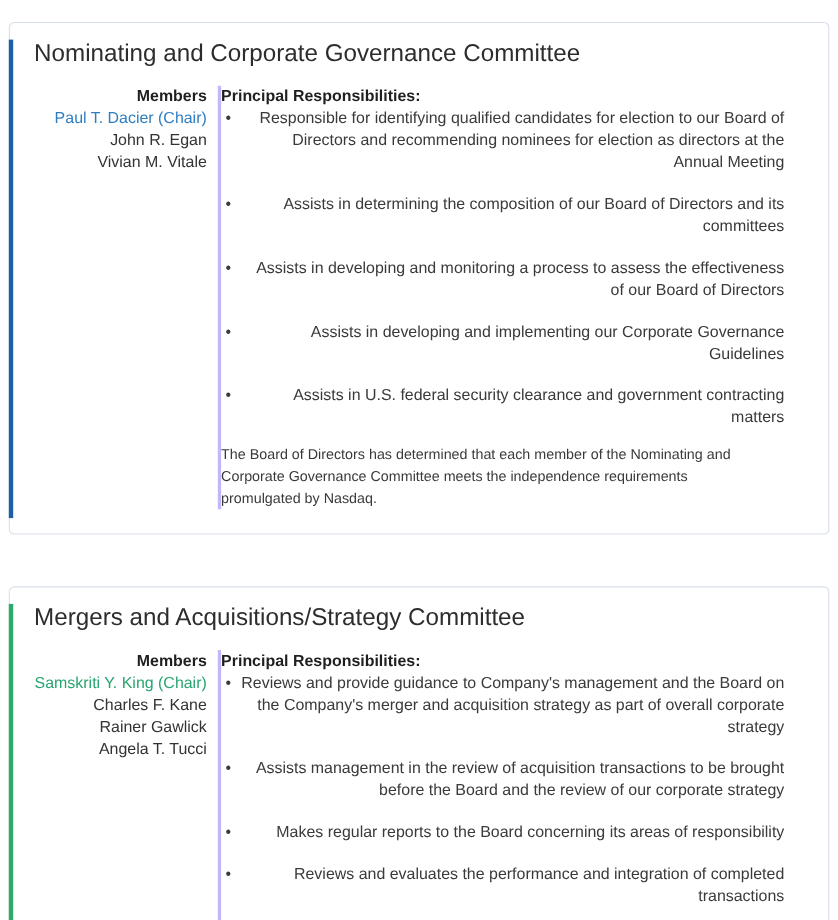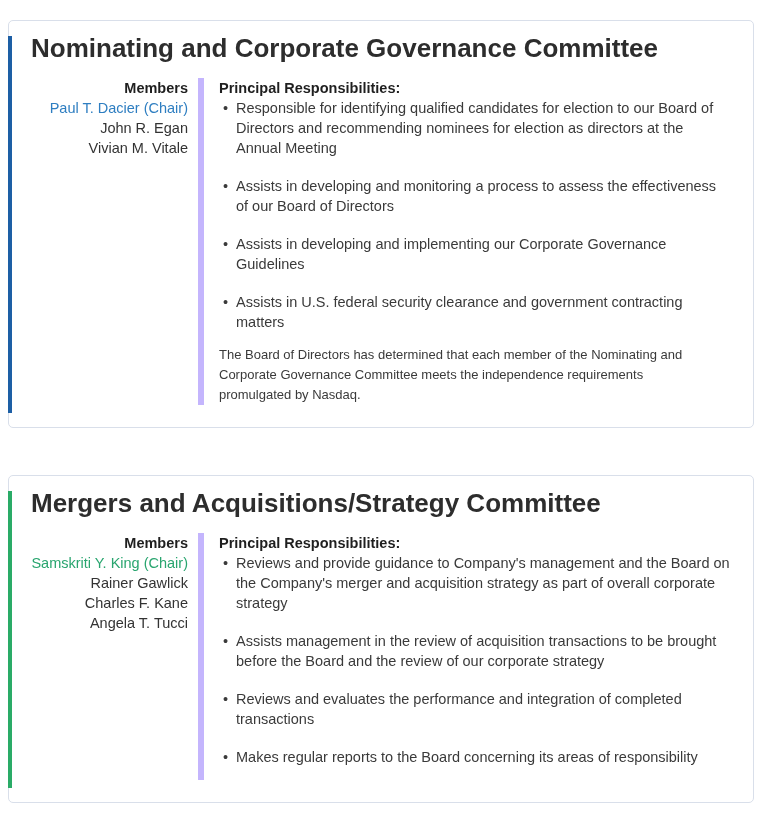--- a/index.html
+++ b/index.html
@@ -22,37 +22,36 @@
   }
   .card + .card { margin-top: 47px; }
   .accent-bar {
     position: absolute;
     left: -1px;
     top: 15px;
     bottom: 14px;
     width: 4px;
   }
   .committee-title {
-    font-size: 26px;
-    font-weight: 700;
+    font-size: 22px;
+    font-weight: 400;
     color: #2d2d2d;
     line-height: 28px;
     margin: 0 0 16px 0;
   }
   .cols { display: flex; align-items: stretch; }
   .members-col {
     width: 167px;
     flex: 0 0 167px;
     padding-right: 10px;
     text-align: right;
   }
   .resp-col {
     flex: 1 1 auto;
-    border-left: 6px solid #c4b5fd;
-    padding-left: 15px;
+    border-left: 3px solid #c4b5fd;
     min-width: 0;
   }
   .col-label {
     font-size: 14.5px;
     font-weight: 700;
     color: #1f1f1f;
     line-height: 20px;
     margin: 0;
   }
   .member {
@@ -69,20 +68,21 @@
     padding: 0;
   }
   .resp-list li {
     position: relative;
     padding-left: 17px;
     margin: 0 0 18px 0;
     font-size: 14.5px;
     line-height: 20px;
     color: #3a3a3a;
     max-width: 512px;
+    text-align: right;
   }
   .resp-list li:last-child { margin-bottom: 13px; }
   .resp-list li::before {
     content: "\2022";
     position: absolute;
     left: 4px;
     top: 0;
     color: #3a3a3a;
   }
   .independence-note {
@@ -105,46 +105,47 @@
       <div class="members-col">
         <p class="col-label">Members</p>
         <a class="member member-chair" style="color: rgb(46, 126, 193);">Paul T. Dacier (Chair)</a>
         <span class="member">John R. Egan</span>
         <span class="member">Vivian M. Vitale</span>
       </div>
       <div class="resp-col">
         <p class="col-label">Principal Responsibilities:</p>
         <ul class="resp-list">
           <li>Responsible for identifying qualified candidates for election to our Board of Directors and recommending nominees for election as directors at the Annual Meeting</li>
+          <li>Assists in determining the composition of our Board of Directors and its committees</li>
           <li>Assists in developing and monitoring a process to assess the effectiveness of our Board of Directors</li>
           <li>Assists in developing and implementing our Corporate Governance Guidelines</li>
           <li>Assists in U.S. federal security clearance and government contracting matters</li>
         </ul>
         <p class="independence-note">The Board of Directors has determined that each member of the Nominating and Corporate Governance Committee meets the independence requirements promulgated by Nasdaq.</p>
       </div>
     </div>
   </section>
 
   <section class="card">
     <span class="accent-bar" style="background: rgb(42, 171, 103);"></span>
     <h1 class="committee-title">Mergers and Acquisitions/Strategy Committee</h1>
     <div class="cols">
       <div class="members-col">
         <p class="col-label">Members</p>
         <a class="member member-chair" style="color: rgb(41, 165, 111);">Samskriti Y. King (Chair)</a>
+        <span class="member">Charles F. Kane</span>
         <span class="member">Rainer Gawlick</span>
-        <span class="member">Charles F. Kane</span>
         <span class="member">Angela T. Tucci</span>
       </div>
       <div class="resp-col">
         <p class="col-label">Principal Responsibilities:</p>
         <ul class="resp-list">
           <li>Reviews and provide guidance to Company's management and the Board on the Company's merger and acquisition strategy as part of overall corporate strategy</li>
           <li>Assists management in the review of acquisition transactions to be brought before the Board and the review of our corporate strategy</li>
+          <li>Makes regular reports to the Board concerning its areas of responsibility</li>
           <li>Reviews and evaluates the performance and integration of completed transactions</li>
-          <li>Makes regular reports to the Board concerning its areas of responsibility</li>
         </ul>
 
       </div>
     </div>
   </section>
 
 </div>
 
 </body></html>

